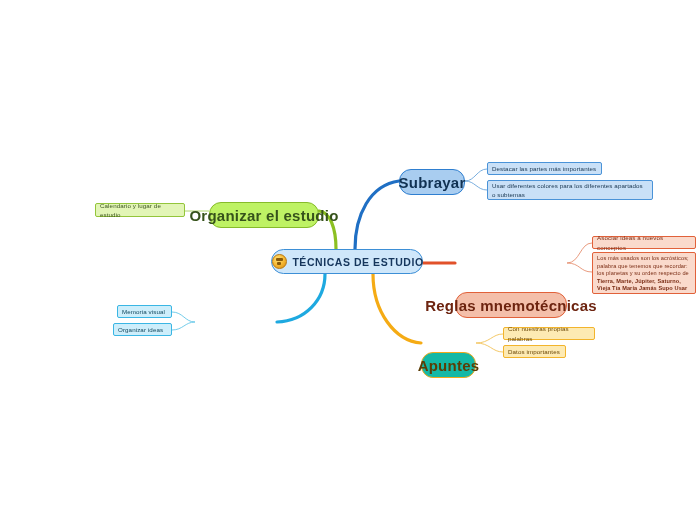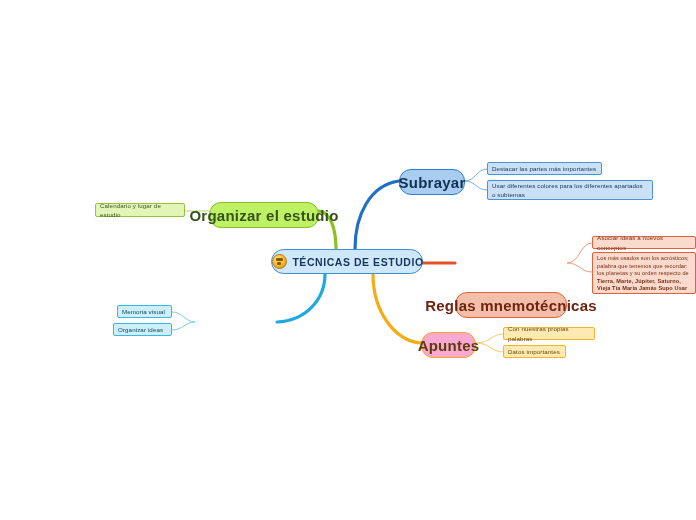--- a/index.html
+++ b/index.html
@@ -110,23 +110,24 @@
     background: #bef264;
     border: 1.3px solid #86bb2a;
     color: #36521b;
   }
   .branch.cyan {
     background: #a6e0f5;
     border: 1.3px solid #21aade;
     color: #0f4257;
   }
   .branch.orange {
-    background: #f9a8d4;
+    background: #14b8a6;
     border: 1.3px solid #f0a91c;
     color: #5b3d06;
+    margin-top: 20px;
   }
 
   
   .leaf {
     box-sizing: border-box;
     border-radius: 2px;
     font-size: 6.2px;
     font-weight: normal;
     letter-spacing: 0.1px;
     line-height: 1.5;

